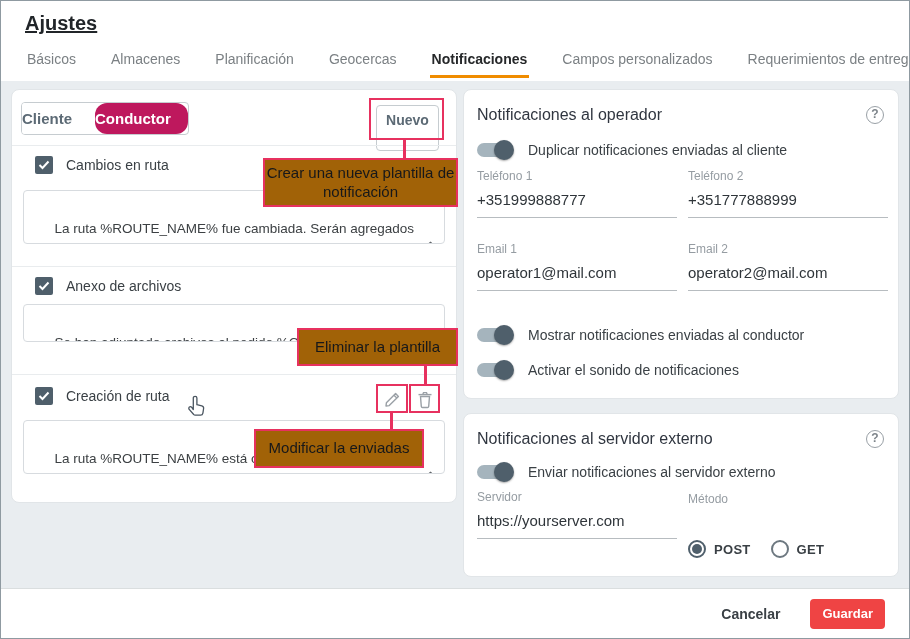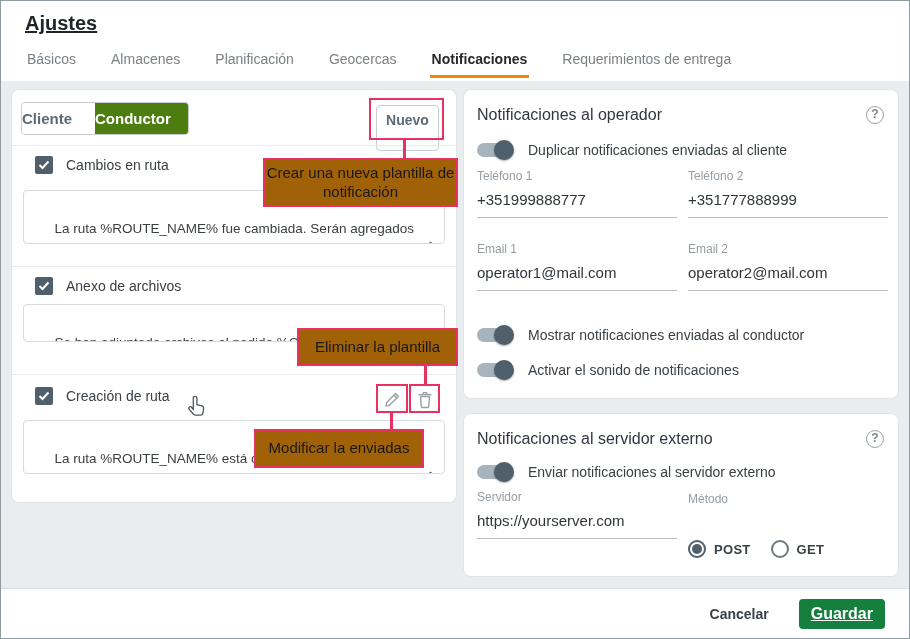--- a/index.html
+++ b/index.html
@@ -18,21 +18,21 @@
   .card { position:absolute; background:#fff; border:1px solid #e1e5e8; border-radius:8px; }
   .card-left { left:10px; top:88px; width:446px; height:414px; }
   .card-op   { left:462px; top:88px; width:436px; height:310px; }
   .card-srv  { left:462px; top:412px; width:436px; height:164px; }
 
   
   .seg { position:absolute; left:9px; top:12px; display:flex; height:33px;
          border:1px solid #c6ccd0; border-radius:4px; overflow:hidden; }
   .seg-btn { width:73px; text-align:left; line-height:31px; font-size:15px; font-weight:bold;
              color:#5c6a75; background:#fff; cursor:pointer; }
-  .seg-btn.active { width:93px; background:#4d7c0f; color:#fff; }
+  .seg-btn.active { width:93px; background:#be185d; color:#fff;border-radius:12px; }
 
   .btn-new { position:absolute; left:364px; top:15px; width:63px; height:46px; background:#fff;
              border:1px solid #c6ccd0; border-radius:4px; font-size:14px; font-weight:bold;
              color:#5c6a75; text-align:center; line-height:29px; cursor:pointer; }
 
   .hr { position:absolute; left:0; right:0; height:1px; background:#e9ecee; }
 
   .check-row { position:absolute; left:23px; display:flex; align-items:center; gap:13px; height:18px; }
   .checkbox { width:18px; height:18px; background:#4f5f6b; border-radius:2px;
               display:flex; align-items:center; justify-content:center; cursor:pointer; }
@@ -67,23 +67,23 @@
   .radio.on::after { content:""; position:absolute; left:2px; top:2px; width:10px; height:10px;
             border-radius:50%; background:#4f5f6b; }
   .radio.off { border-color:#6d7880; }
   .radio-label { font-size:13px; font-weight:bold; color:#3a4045; letter-spacing:.3px; }
 
   
   .footer { position:absolute; left:0; right:0; bottom:0; height:50px; background:#fff;
             border-top:1px solid #dadedf; display:flex; align-items:center; justify-content:flex-end;
             gap:30px; padding-right:24px; }
   .btn-cancel { font-size:14px; font-weight:bold; color:#3a4045; cursor:pointer; }
-  .btn-save { min-width:66px; height:30px; padding:0 12px; background:#15803d; color:#fff; border-radius:4px;
-            font-size:16px; font-weight:bold; display:flex; align-items:center; justify-content:center;
-            cursor:pointer;text-decoration:underline; }
+  .btn-save { min-width:66px; height:30px; padding:0 12px; background:#ef4444; color:#fff; border-radius:4px;
+            font-size:13px; font-weight:bold; display:flex; align-items:center; justify-content:center;
+            cursor:pointer; }
 
   
   .ann-box { position:absolute; background:#a16207; border:2px solid #e7315f; color:#17181a;
              font-size:15px; display:flex; align-items:center; justify-content:center;
              text-align:center; line-height:1.25; z-index:30; }
   .ann-rect { position:absolute; border:2px solid #e7315f; z-index:30; pointer-events:none; }
   .ann-line { position:absolute; width:3px; background:#e7315f; z-index:29; }
   .cursor-icon { position:absolute; z-index:25; }
 </style>
 </head>
@@ -92,20 +92,21 @@
 <div class="screen">
 
   <div class="header">
     <div class="title">Ajustes</div>
     <div class="tabs">
       <div class="tab">Básicos</div>
       <div class="tab">Almacenes</div>
       <div class="tab">Planificación</div>
       <div class="tab">Geocercas</div>
       <div class="tab active">Notificaciones</div>
+      <div class="tab">Campos personalizados</div>
       <div class="tab">Requerimientos de entrega</div>
     </div>
   </div>
 
   <div class="card card-left">
     <div class="seg">
       <div class="seg-btn">Cliente</div>
       <div class="seg-btn active">Conductor</div>
     </div>
     <div class="btn-new">Nuevo</div>

